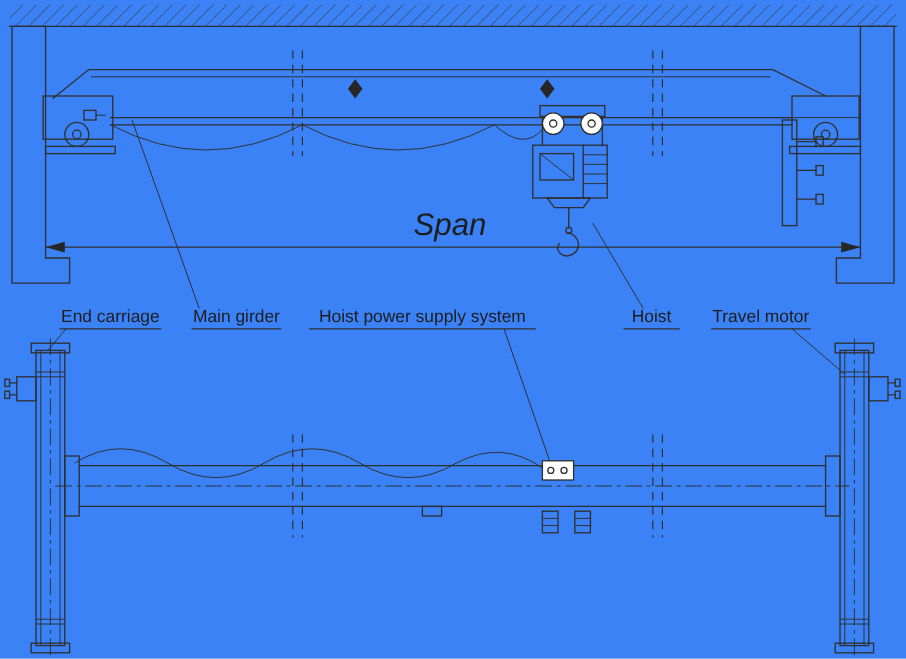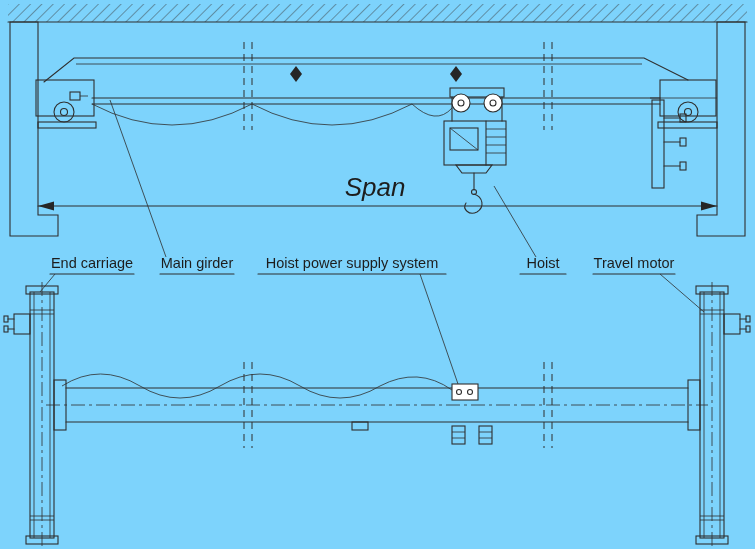--- a/index.html
+++ b/index.html
@@ -1,16 +1,16 @@
 <!DOCTYPE html>
 <html><head>
 <meta charset="utf-8">
 <style>
   html,body{margin:0;padding:0;background:#ffffff;}
-  .frame{position:relative;width:755px;height:549px;background:#7dd3fc;overflow:hidden;
+  .frame{position:relative;width:755px;height:549px;background:#3b82f6;overflow:hidden;
          font-family:"Liberation Sans", sans-serif;}
   svg{display:block}
   .ln{stroke:#2f2f2f;stroke-width:1.1;fill:none;stroke-linecap:round;}
   .thin{stroke:#2f2f2f;stroke-width:0.8;fill:none;}
   .dash{stroke:#2f2f2f;stroke-width:1;fill:none;stroke-dasharray:7 5;}
   .cline{stroke:#2f2f2f;stroke-width:0.8;fill:none;stroke-dasharray:14 4 3 4;}
   .solid{fill:#262626;stroke:none;}
   .box{fill:#ffffff;stroke:#2f2f2f;stroke-width:1.1;}
   .boxn{fill:none;stroke:#2f2f2f;stroke-width:1.1;}
   .lbl{font-family:"Liberation Sans", sans-serif;font-size:14.5px;fill:#1d1d1d;}

